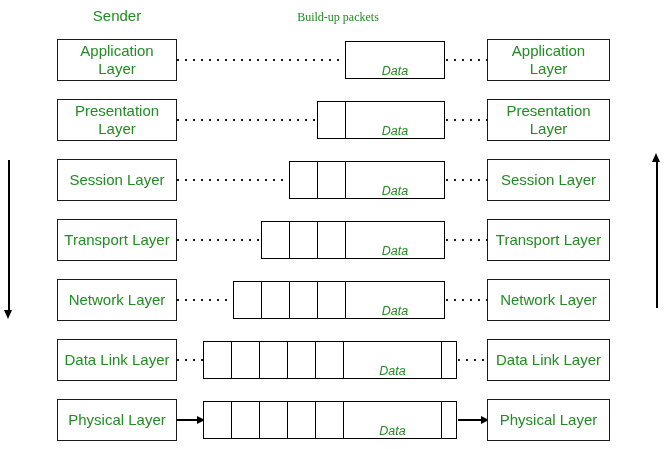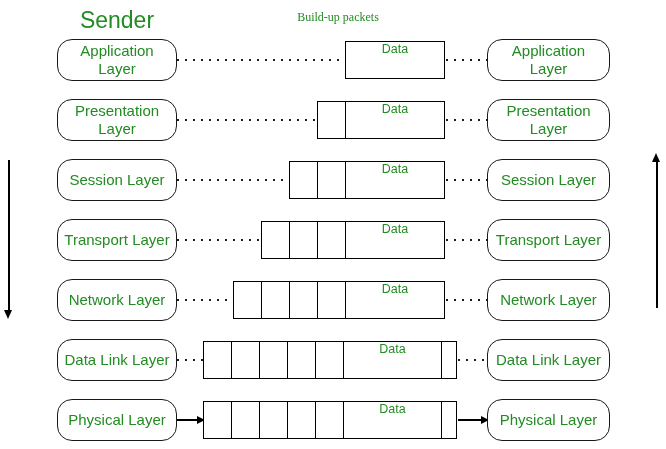--- a/index.html
+++ b/index.html
@@ -9,29 +9,29 @@
   .canvas {
     position: relative;
     width: 666px;
     height: 449px;
     background: #ffffff;
     overflow: hidden;
     color: #228B22;
   }
 
   .hdr { position: absolute; text-align: center; color: #228B22; }
-  .hdr-sender   { left: 57px;  top: 7px;  width: 120px; font-size: 23px; }
+  .hdr-sender   { left: 57px;  top: 7px;  width: 120px; font-size: 15px; }
   .hdr-middle   { left: 277px; top: 10px; width: 122px; font-size: 12px; font-family: Liberation Serif, serif; }
   .hdr-receiver { left: 466px; top: 7px;  width: 122px; font-size: 17px; }
 
   .layer-box {
     position: absolute;
     height: 42px;
     border: 1.6px solid #1a1a1a;
-    border-radius: 15px;
+    border-radius: 0;
     background: #ffffff;
     display: flex;
     align-items: center;
     justify-content: center;
     text-align: center;
     font-size: 15px;
     line-height: 1.2;
     color: #228B22;
     padding: 0 3px;
   }
@@ -47,24 +47,25 @@
   }
   .packet .hcell {
     width: 28px;
     height: 100%;
     border-right: 1.4px solid #000000;
     flex: none;
   }
   .packet .dcell {
     flex: 1;
     display: flex;
-    align-items: flex-start;
+    align-items: flex-end;
     justify-content: center;
     font-size: 12.5px;
     color: #228B22;
+    font-style: italic;
   }
   .packet .dcell.has-trailer { border-right: 1.4px solid #000000; }
   .packet .tcell { width: 14px; height: 100%; flex: none; }
 
   .connector { position: absolute; height: 2px; }
   .connector.dotted {
     background-image: repeating-linear-gradient(to right, #1a1a1a 0 2px, transparent 2px 8px);
   }
   .connector.solid { background: #000000; }
   .connector.solid::after {

